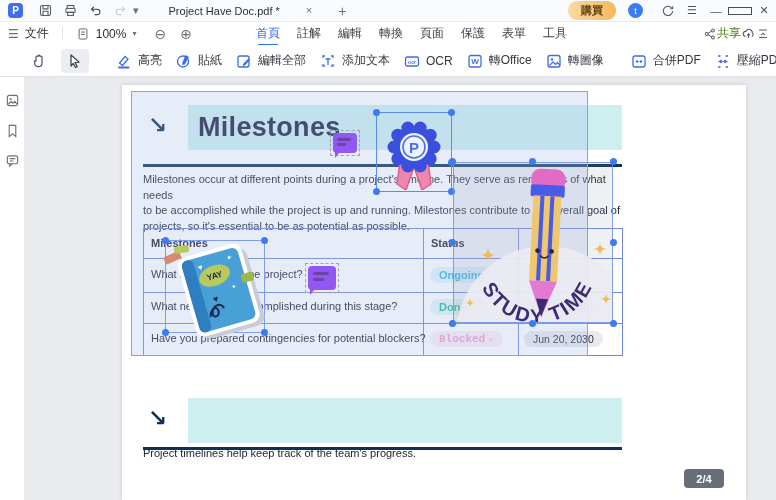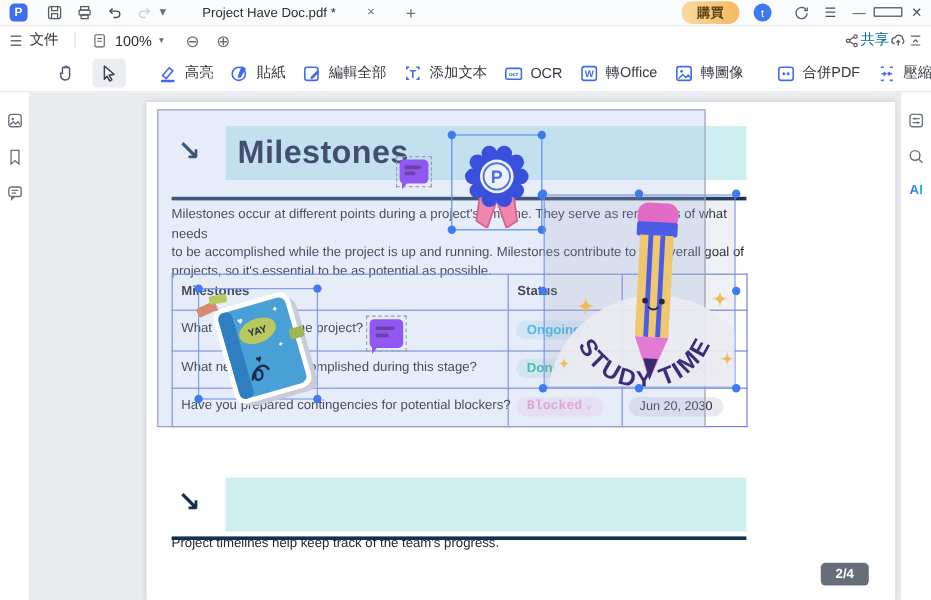--- a/index.html
+++ b/index.html
@@ -27,24 +27,24 @@
   
   .menubar{position:absolute;left:0;top:22px;width:776px;height:23px;background:#fff;
            display:flex;align-items:center;font-size:12px;}
   .mb-left{display:flex;align-items:center;gap:6px;padding-left:8px;}
   .vdiv{width:1px;height:13px;background:#e0e2e6;margin:0 7px;}
   .rtabs{position:absolute;left:256px;display:flex;gap:17px;}
   .rtab{position:relative;color:#3a3f47;padding:3px 0;}
   .rtab.active{color:#2f6bf0;}
   .rtab.active::after{content:"";position:absolute;left:2px;right:2px;bottom:-1px;height:2.5px;
                       background:#2f6bf0;border-radius:2px;}
-  .mb-right{position:absolute;right:6px;display:flex;align-items:center;gap:0;font-size:12px;color:#0369a1;}
+  .mb-right{position:absolute;right:6px;display:flex;align-items:center;gap:0;font-size:12px;color:#4d7c0f;}
   
   .toolbar{position:absolute;left:0;top:45px;width:776px;height:32px;background:#fff;
-           border-bottom:1px solid #e3e4e8;display:flex;align-items:center;padding-left:46px;gap:13px;}
+           border-bottom:1px solid #e3e4e8;display:flex;align-items:center;padding-left:30px;gap:13px;}
   .tool{display:flex;align-items:center;gap:5px;font-size:12px;color:#33373f;white-space:nowrap;}
   .tool-ic{width:18px;height:18px;}
   .tool.active-box{background:#ebedf1;border-radius:4px;padding:3px 5px;}
   .tdiv{width:1px;height:18px;background:#e3e4e8;}
   
   .rail{position:absolute;top:77px;bottom:0;background:#fff;display:flex;flex-direction:column;
         align-items:center;gap:15px;padding-top:16px;}
   .rail.left{left:0;width:25px;border-right:1px solid #ebebee;}
   .rail.right{right:0;width:26px;border-left:1px solid #ebebee;}
   .ai-label{font-size:11px;font-weight:bold;background:linear-gradient(90deg,#2f6bf0,#18b6e8);
@@ -145,20 +145,30 @@
       <div class="vdiv"></div>
       <svg width="14" height="14" viewBox="0 0 16 18" fill="none" stroke="#565d68" stroke-width="1.2">
         <rect x="3" y="2.5" width="10" height="13" rx="1.5"></rect>
           <path d="M5.5 6.5h5M5.5 9.5h5"></path>
         </svg>
       <span>100%</span>
       <span class="glyph" style="font-size:8px;">▾</span>
       <span class="glyph" style="font-size:14px;margin-left:12px;">⊖</span>
       <span class="glyph" style="font-size:14px;margin-left:8px;">⊕</span>
     </div>
+    <div class="rtabs">
+      <span class="rtab active">首頁</span>
+      <span class="rtab">註解</span>
+      <span class="rtab">編輯</span>
+      <span class="rtab">轉換</span>
+      <span class="rtab">頁面</span>
+      <span class="rtab">保護</span>
+      <span class="rtab">表單</span>
+      <span class="rtab">工具</span>
+    </div>
     <div class="mb-right">
       <svg width="14" height="14" viewBox="0 0 18 18" fill="none" stroke="#565d68" stroke-width="1.3">
         <circle cx="12.8" cy="4.5" r="1.8"></circle>
           <circle cx="4.8" cy="9" r="1.8"></circle>
           <circle cx="12.8" cy="13.5" r="1.8"></circle>
         <path d="M6.5 8.2 11 5.3M6.5 9.8 11 12.7"></path>
         </svg>
       <span>共享</span>
       <svg width="15" height="15" viewBox="0 0 18 18" fill="none" stroke="#565d68" stroke-width="1.3">
         <path d="M5.5 12.5a3 3 0 0 1 .4-6A4 4 0 0 1 13.6 8a2.6 2.6 0 0 1-.6 4.5"></path>
@@ -260,33 +270,20 @@
     <svg width="15" height="15" viewBox="0 0 16 16" fill="none" stroke="#6a7078" stroke-width="1.2">
       <path d="M4.5 2.5h7v12l-3.5-3-3.5 3z"></path>
       </svg>
     <svg width="15" height="15" viewBox="0 0 16 16" fill="none" stroke="#6a7078" stroke-width="1.2">
       <rect x="2.5" y="3" width="11" height="8.5" rx="2"></rect>
         <path d="M5 6h6M5 8.5h4"></path>
         <path d="M5 11.5V14l2.5-2.5"></path>
       </svg>
   </div>
 
-  <div class="rail right">
-    <svg width="15" height="15" viewBox="0 0 16 16" fill="none" stroke="#6a7078" stroke-width="1.2">
-      <rect x="2.5" y="2.5" width="11" height="11" rx="2"></rect>
-        <path d="M4.8 6.2h6.4M4.8 9.8h6.4"></path>
-      <circle cx="7" cy="6.2" r="1" fill="#6a7078" stroke="none"></circle>
-        <circle cx="9.3" cy="9.8" r="1" fill="#6a7078" stroke="none"></circle>
-      </svg>
-    <svg width="15" height="15" viewBox="0 0 16 16" fill="none" stroke="#6a7078" stroke-width="1.3">
-      <circle cx="7" cy="7" r="4.3"></circle>
-        <path d="M10.3 10.3 13.5 13.5"></path>
-      </svg>
-    <span class="ai-label">AI</span>
-  </div>
 
   <div class="pagewrap">
 
     <div class="band" style="left:66px;top:20px;width:434px;height:45px;"></div>
     <span class="h-arrow" style="left:26px;top:29px;">↘</span>
     <span class="h-text" style="left:76px;top:27px;font-size:27px;">Milestones</span>
     <div class="h-line" style="left:21px;top:79px;width:479px;"></div>
 
     <div class="para" style="left:21px;top:87px;width:485px;">
       <div>Milestones occur at different points during a project's timeline. They serve as reminders of what needs</div>

